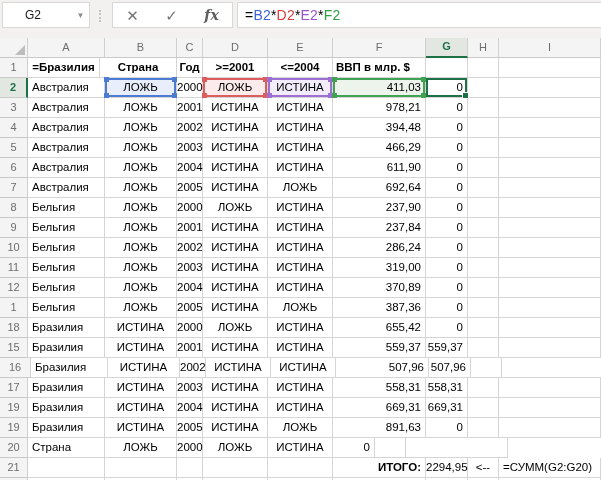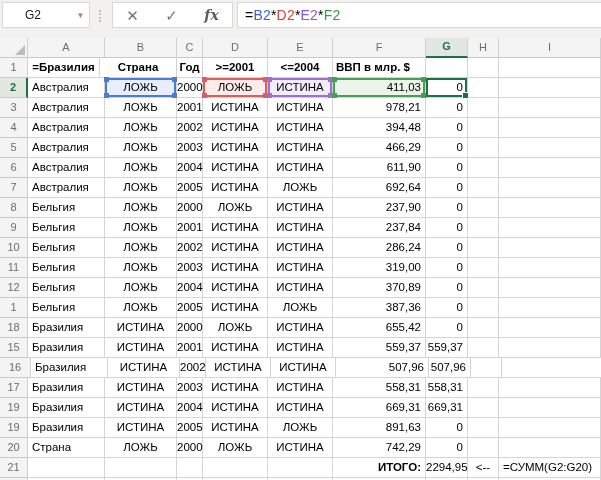--- a/index.html
+++ b/index.html
@@ -320,21 +320,20 @@
       <div class="cell ac" style="width: 31px;"></div>
       <div class="cell al" style="width: 102px;"></div>
     </div>
     <div class="row">
       <div class="cell hdr rowhdr" style="width: 28px;">20</div>
       <div class="cell al" style="width: 77px;">Страна</div>
       <div class="cell ac" style="width: 72px;">ЛОЖЬ</div>
       <div class="cell arC" style="width: 26px;">2000</div>
       <div class="cell ac" style="width: 65px;">ЛОЖЬ</div>
       <div class="cell ac" style="width: 65px;">ИСТИНА</div>
-      <div class="cell ar" style="width: 93px;">742,29</div>
       <div class="cell ar" style="width: 42px;">0</div>
       <div class="cell ac" style="width: 31px;"></div>
       <div class="cell al" style="width: 102px;"></div>
     </div>
     <div class="row">
       <div class="cell hdr rowhdr" style="width: 28px;">21</div>
       <div class="cell " style="width: 77px;"></div>
       <div class="cell " style="width: 72px;"></div>
       <div class="cell " style="width: 26px;"></div>
       <div class="cell " style="width: 65px;"></div>

